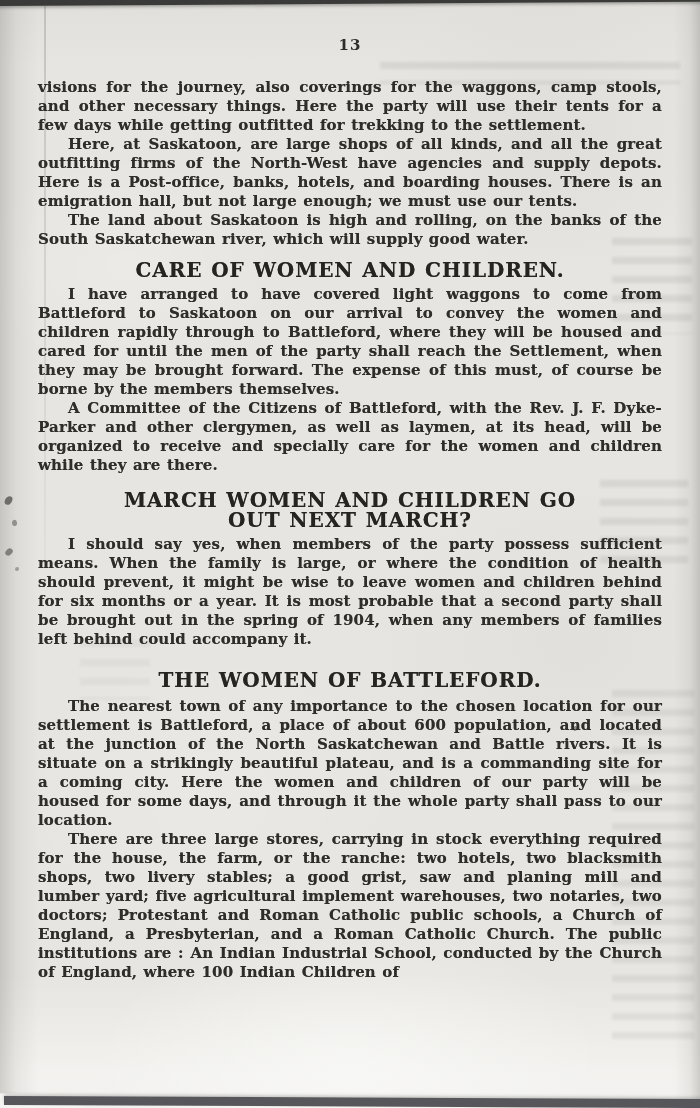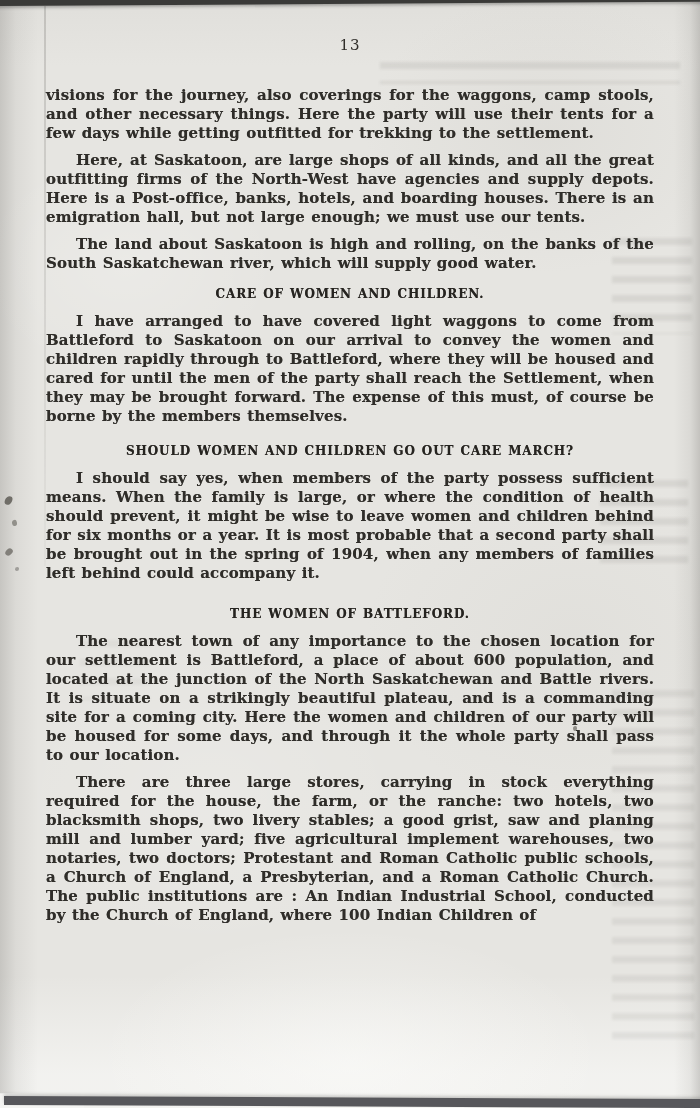--- a/index.html
+++ b/index.html
@@ -74,35 +74,35 @@
   }
   .smudge.g1{left:380px;top:62px;width:300px;height:22px;}
   .smudge.g2{left:612px;top:238px;width:80px;height:96px;}
   .smudge.g3{left:600px;top:480px;width:88px;height:88px;}
   .smudge.g4{left:612px;top:690px;width:82px;height:360px;opacity:0.85;}
   .smudge.g5{left:80px;top:640px;width:70px;height:60px;opacity:0.5;}
 
   .page-number{
     position:absolute;top:36px;left:0;width:100%;
     text-align:center;
-    font-size:15px;font-weight:normal;color:var(--ink);
+    font-size:15px;font-weight:bold;color:var(--ink);
     letter-spacing:1px;
   }
   .content{
     position:absolute;top:78px;left:38px;width:624px;
     color:var(--ink);
     font-size:15px;line-height:19px;font-weight:bold;
     text-align:justify;
     letter-spacing:0.15px;word-spacing:1px;
     text-shadow:0 0 0.55px rgba(47,45,41,0.6);
   }
-  .content p{margin:8px;text-indent:30px;}
+  .content p{margin:0;text-indent:30px;}
   .content p.no-indent{text-indent:0;}
   .content h2{
-    font-size:12px;line-height:20px;font-weight:bold;
+    font-size:20px;line-height:20px;font-weight:bold;
     color:var(--heading-ink);
     text-align:center;letter-spacing:0.9px;
     text-shadow:0 0 0.6px rgba(38,36,32,0.65);
   }
   .content h2.h-care{margin:11px 0 5px 0;}
   .content h2.h-march{margin:15px auto 5px auto;max-width:500px;}
   .content h2.h-town{margin:21px 0 7px 0;}
 </style>
 </head>
 <body>
@@ -127,21 +127,22 @@
   <div class="speck s5"></div>
 
   <div class="page-number">13</div>
 
   <div class="content">
     <p class="no-indent">visions for the journey, also coverings for the waggons, camp stools, and other necessary things. Here the party will use their tents for a few days while getting outfitted for trekking to the settlement.</p>
     <p>Here, at Saskatoon, are large shops of all kinds, and all the great outfitting firms of the North-West have agencies and supply depots. Here is a Post-office, banks, hotels, and boarding houses. There is an emigration hall, but not large enough; we must use our tents.</p>
     <p>The land about Saskatoon is high and rolling, on the banks of the South Saskatchewan river, which will supply good water.</p>
     <h2 class="h-care">CARE OF WOMEN AND CHILDREN.</h2>
     <p>I have arranged to have covered light waggons to come from Battleford to Saskatoon on our arrival to convey the women and children rapidly through to Battleford, where they will be housed and cared for until the men of the party shall reach the Settlement, when they may be brought forward. The expense of this must, of course be borne by the members themselves.</p>
-    <h2 class="h-march">SHOULD WOMEN AND CHILDREN GO OUT CARE MARCH?</h2>
+    <p>A Committee of the Citizens of Battleford, with the Rev. J. F. Dyke-Parker and other clergymen, as well as laymen, at its head, will be organized to receive and specially care for the women and children while they are there.</p>
+    <h2 class="h-march">MARCH WOMEN AND CHILDREN GO OUT NEXT MARCH?</h2>
     <p>I should say yes, when members of the party possess sufficient means. When the family is large, or where the condition of health should prevent, it might be wise to leave women and children behind for six months or a year. It is most probable that a second party shall be brought out in the spring of 1904, when any members of families left behind could accompany it.</p>
     <h2 class="h-town">THE WOMEN OF BATTLEFORD.</h2>
     <p>The nearest town of any importance to the chosen location for our settlement is Battleford, a place of about 600 population, and located at the junction of the North Saskatchewan and Battle rivers. It is situate on a strikingly beautiful plateau, and is a commanding site for a coming city. Here the women and children of our party will be housed for some days, and through it the whole party shall pass to our location.</p>
     <p>There are three large stores, carrying in stock everything required for the house, the farm, or the ranche: two hotels, two blacksmith shops, two livery stables; a good grist, saw and planing mill and lumber yard; five agricultural implement warehouses, two notaries, two doctors; Protestant and Roman Catholic public schools, a Church of England, a Presbyterian, and a Roman Catholic Church. The public institutions are : An Indian Industrial School, conducted by the Church of England, where 100 Indian Children of</p>
   </div>
 
   <div class="corner-bottom-left"></div>
   <div class="edge-top"></div>
   <div class="edge-bottom"></div>
 </div>

